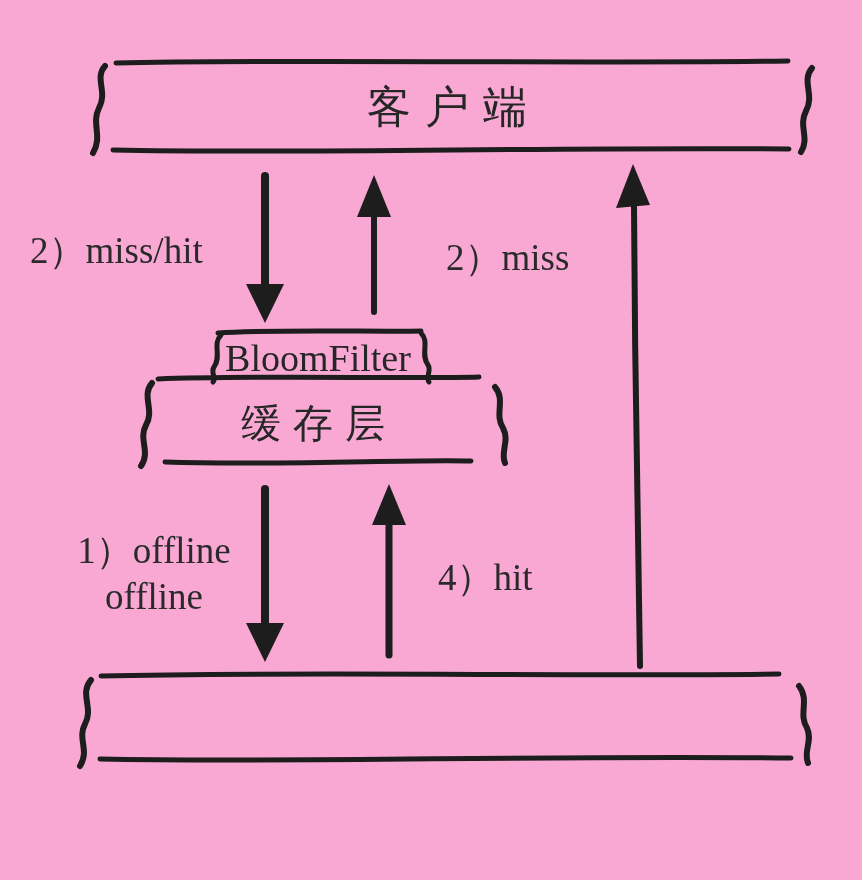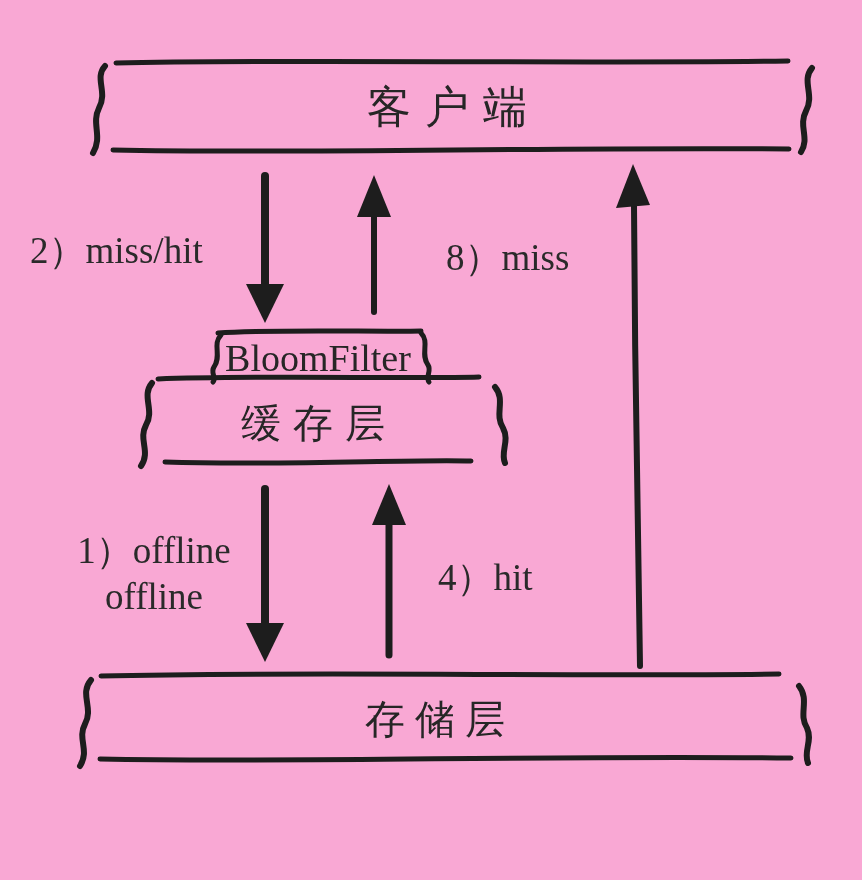--- a/index.html
+++ b/index.html
@@ -96,24 +96,23 @@
       <path d="M374 175 L357 217 L391 217 Z"></path>
       <path d="M265 662 L246 623 L284 623 Z"></path>
       <path d="M389 484 L372 525 L406 525 Z"></path>
       <path d="M633 164 L616 208 L650 205 Z"></path>
     </g>
   </svg>
 
   <div class="txt node-label client-label">客户端</div>
   <div class="txt node-label cache-label">缓存层</div>
   <div class="txt node-label bloom-label">BloomFilter</div>
-  <div class="txt node-label storage-label">存储层</div>
 
   <div class="txt flow-label step2-label">2）miss/hit</div>
-  <div class="txt flow-label step3-label">8）miss</div>
+  <div class="txt flow-label step3-label">2）miss</div>
   <div class="txt flow-label step1-label">
     <span>1）offline</span>
     <span>offline</span>
   </div>
   <div class="txt flow-label step4-label">4）hit</div>
 
 
 </div>
 
 </body></html>

